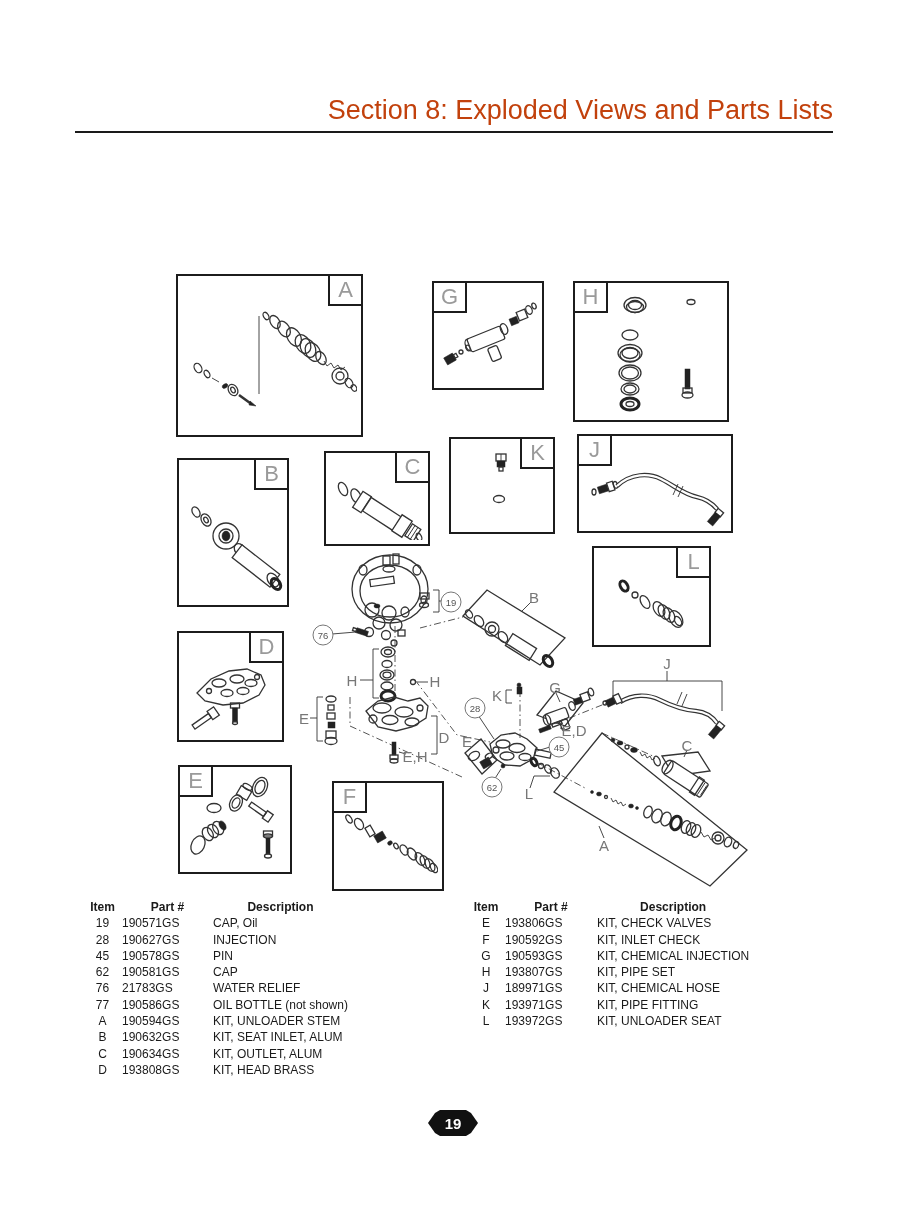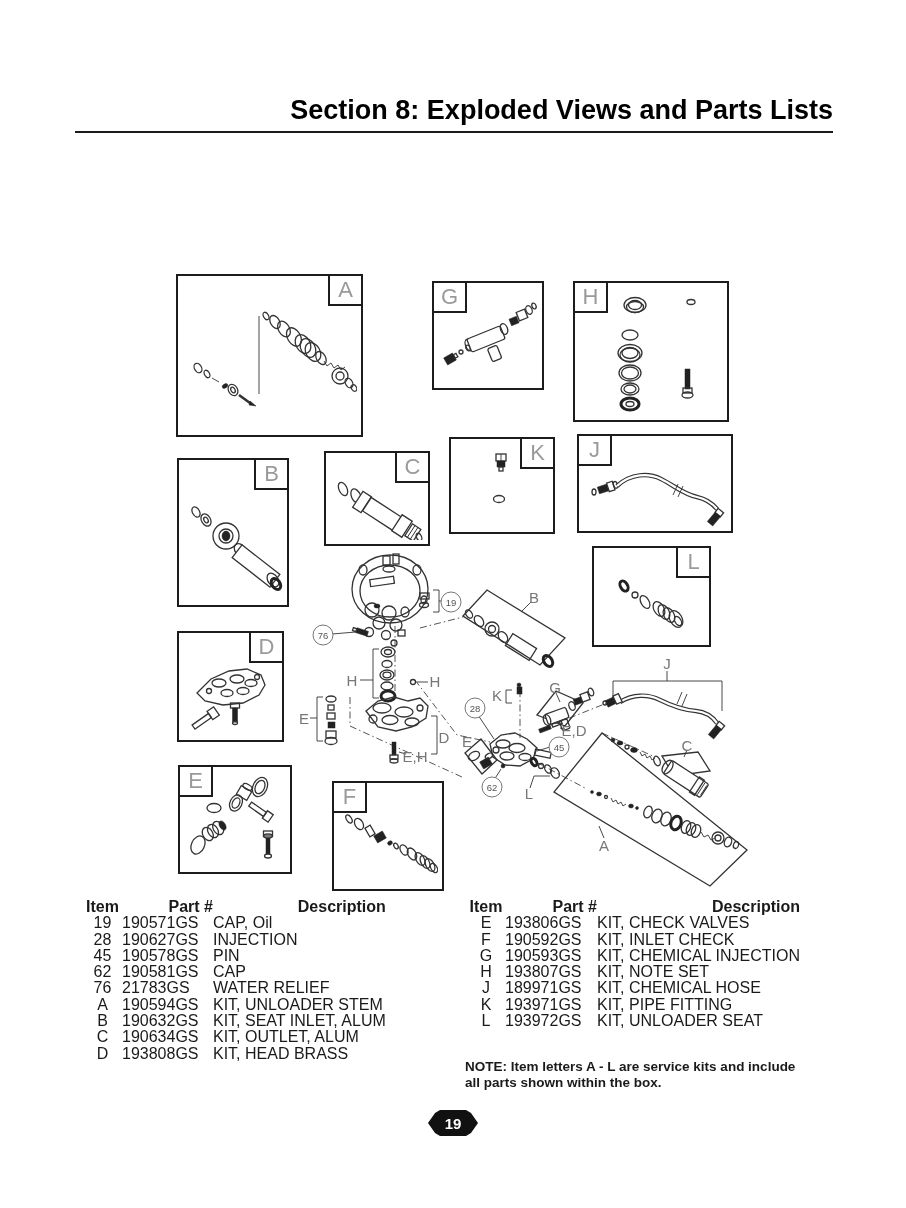--- a/index.html
+++ b/index.html
@@ -1,19 +1,19 @@
 <!DOCTYPE html>
 <html><head>
 <meta charset="utf-8">
 <style>
   html,body{margin:0;padding:0;background:#e8e8e8}
   .page{position:relative;width:906px;height:1208px;background:#ffffff;
         font-family:"Liberation Sans",sans-serif;color:#1a1a1a;overflow:hidden;margin:0 auto}
   .title{position:absolute;top:95px;left:75px;width:758px;text-align:right;
-         font-size:27px;font-weight:bold;color:#000000;white-space:nowrap}
+         font-size:27px;font-weight:normal;color:#c2410c;white-space:nowrap}
   .rule{position:absolute;top:131px;left:75px;width:758px;height:2px;background:#1a1a1a}
   
   .kit-box{position:absolute;border:2px solid #1c1c1c;background:transparent}
   .kit-label{position:absolute;width:31px;height:28px;border:2px solid #1c1c1c;background:#fff;
              color:#9a9a9a;font-size:22px;line-height:28px;text-align:center;font-weight:400}
   .kit-label.tl{top:-2px;left:-2px}
   .kit-label.tr{top:-2px;right:-2px}
   .kit-box svg{display:block}
   
   .callout{position:absolute;transform:translate(-50%,-50%);color:#777;font-size:15px;
@@ -22,24 +22,24 @@
            font-size:9.5px;display:flex;align-items:center;justify-content:center;color:#555;background:#fff}
   
   svg .ln{fill:none;stroke:#333;stroke-width:1.3}
   svg .thin{stroke-width:0.9}
   svg .w{fill:#fff;stroke:#333;stroke-width:1.3}
   svg .d{fill:#222;stroke:#222;stroke-width:0.5}
   svg .rd{fill:none;stroke:#222;stroke-width:3}
   svg .dd{fill:none;stroke:#555;stroke-width:1;stroke-dasharray:7 3 1.5 3}
   #assembly-svg{position:absolute;left:0;top:0;pointer-events:none}
   
-  .plist{position:absolute;font-size:16px;line-height:16.3px}
+  .plist{position:absolute;font-size:12px;line-height:16.3px}
   .plist table{border-collapse:collapse}
   .plist td,.plist th{padding:0;vertical-align:top;white-space:nowrap}
-  .plist th{font-weight:bold;text-align:right}
+  .plist th{font-weight:bold;text-align:center}
   .plist th.ci,.plist td.ci{text-align:center}
   #plist-left td.ci,#plist-left th.ci{width:39px}
   #plist-left td.cp,#plist-left th.cp{width:91px}
   #plist-right td.ci,#plist-right th.ci{width:38px}
   #plist-right td.cp,#plist-right th.cp{width:92px}
   .note{position:absolute;left:465px;top:1045px;width:345px;font-weight:bold;
         font-size:13.5px;line-height:16.5px;color:#1a1a1a}
   .badge{position:absolute;left:428px;top:1107px}
 </style>
 </head>
@@ -583,20 +583,25 @@
             <td class="ci">62</td>
             <td class="cp">190581GS</td>
             <td class="cd">CAP</td>
           </tr>
           <tr>
             <td class="ci">76</td>
             <td class="cp">21783GS</td>
             <td class="cd">WATER RELIEF</td>
           </tr>
           <tr>
+            <td class="ci">77</td>
+            <td class="cp">190586GS</td>
+            <td class="cd">OIL BOTTLE (not shown)</td>
+          </tr>
+          <tr>
             <td class="ci">A</td>
             <td class="cp">190594GS</td>
             <td class="cd">KIT, UNLOADER STEM</td>
           </tr>
           <tr>
             <td class="ci">B</td>
             <td class="cp">190632GS</td>
             <td class="cd">KIT, SEAT INLET, ALUM</td>
           </tr>
           <tr>
@@ -634,41 +639,40 @@
             <td class="cd">KIT, INLET CHECK</td>
           </tr>
           <tr>
             <td class="ci">G</td>
             <td class="cp">190593GS</td>
             <td class="cd">KIT, CHEMICAL INJECTION</td>
           </tr>
           <tr>
             <td class="ci">H</td>
             <td class="cp">193807GS</td>
-            <td class="cd">KIT, NOTE SET</td>
+            <td class="cd">KIT, PIPE SET</td>
           </tr>
           <tr>
             <td class="ci">J</td>
             <td class="cp">189971GS</td>
             <td class="cd">KIT, CHEMICAL HOSE</td>
           </tr>
           <tr>
             <td class="ci">K</td>
             <td class="cp">193971GS</td>
             <td class="cd">KIT, PIPE FITTING</td>
           </tr>
           <tr>
             <td class="ci">L</td>
             <td class="cp">193972GS</td>
             <td class="cd">KIT, UNLOADER SEAT</td>
           </tr>
         </tbody>
     </table>
   </div>
 
-  <p class="note"><b>NOTE:</b> <span>Item letters A - L are service kits and include all parts shown within the box.</span></p>
 
   <svg class="badge" width="50" height="32" viewBox="0 0 50 32">
     <polygon points="0,16 7,6 12,3 38,3 43,6 50,16 43,26 38,29 12,29 7,26" fill="#111111"></polygon>
     <text x="25" y="21.5" text-anchor="middle" font-size="15" font-weight="bold" fill="#ffffff" font-family="Liberation Sans, sans-serif">19</text>
   </svg>
 
 </div>
 
 </body></html>

